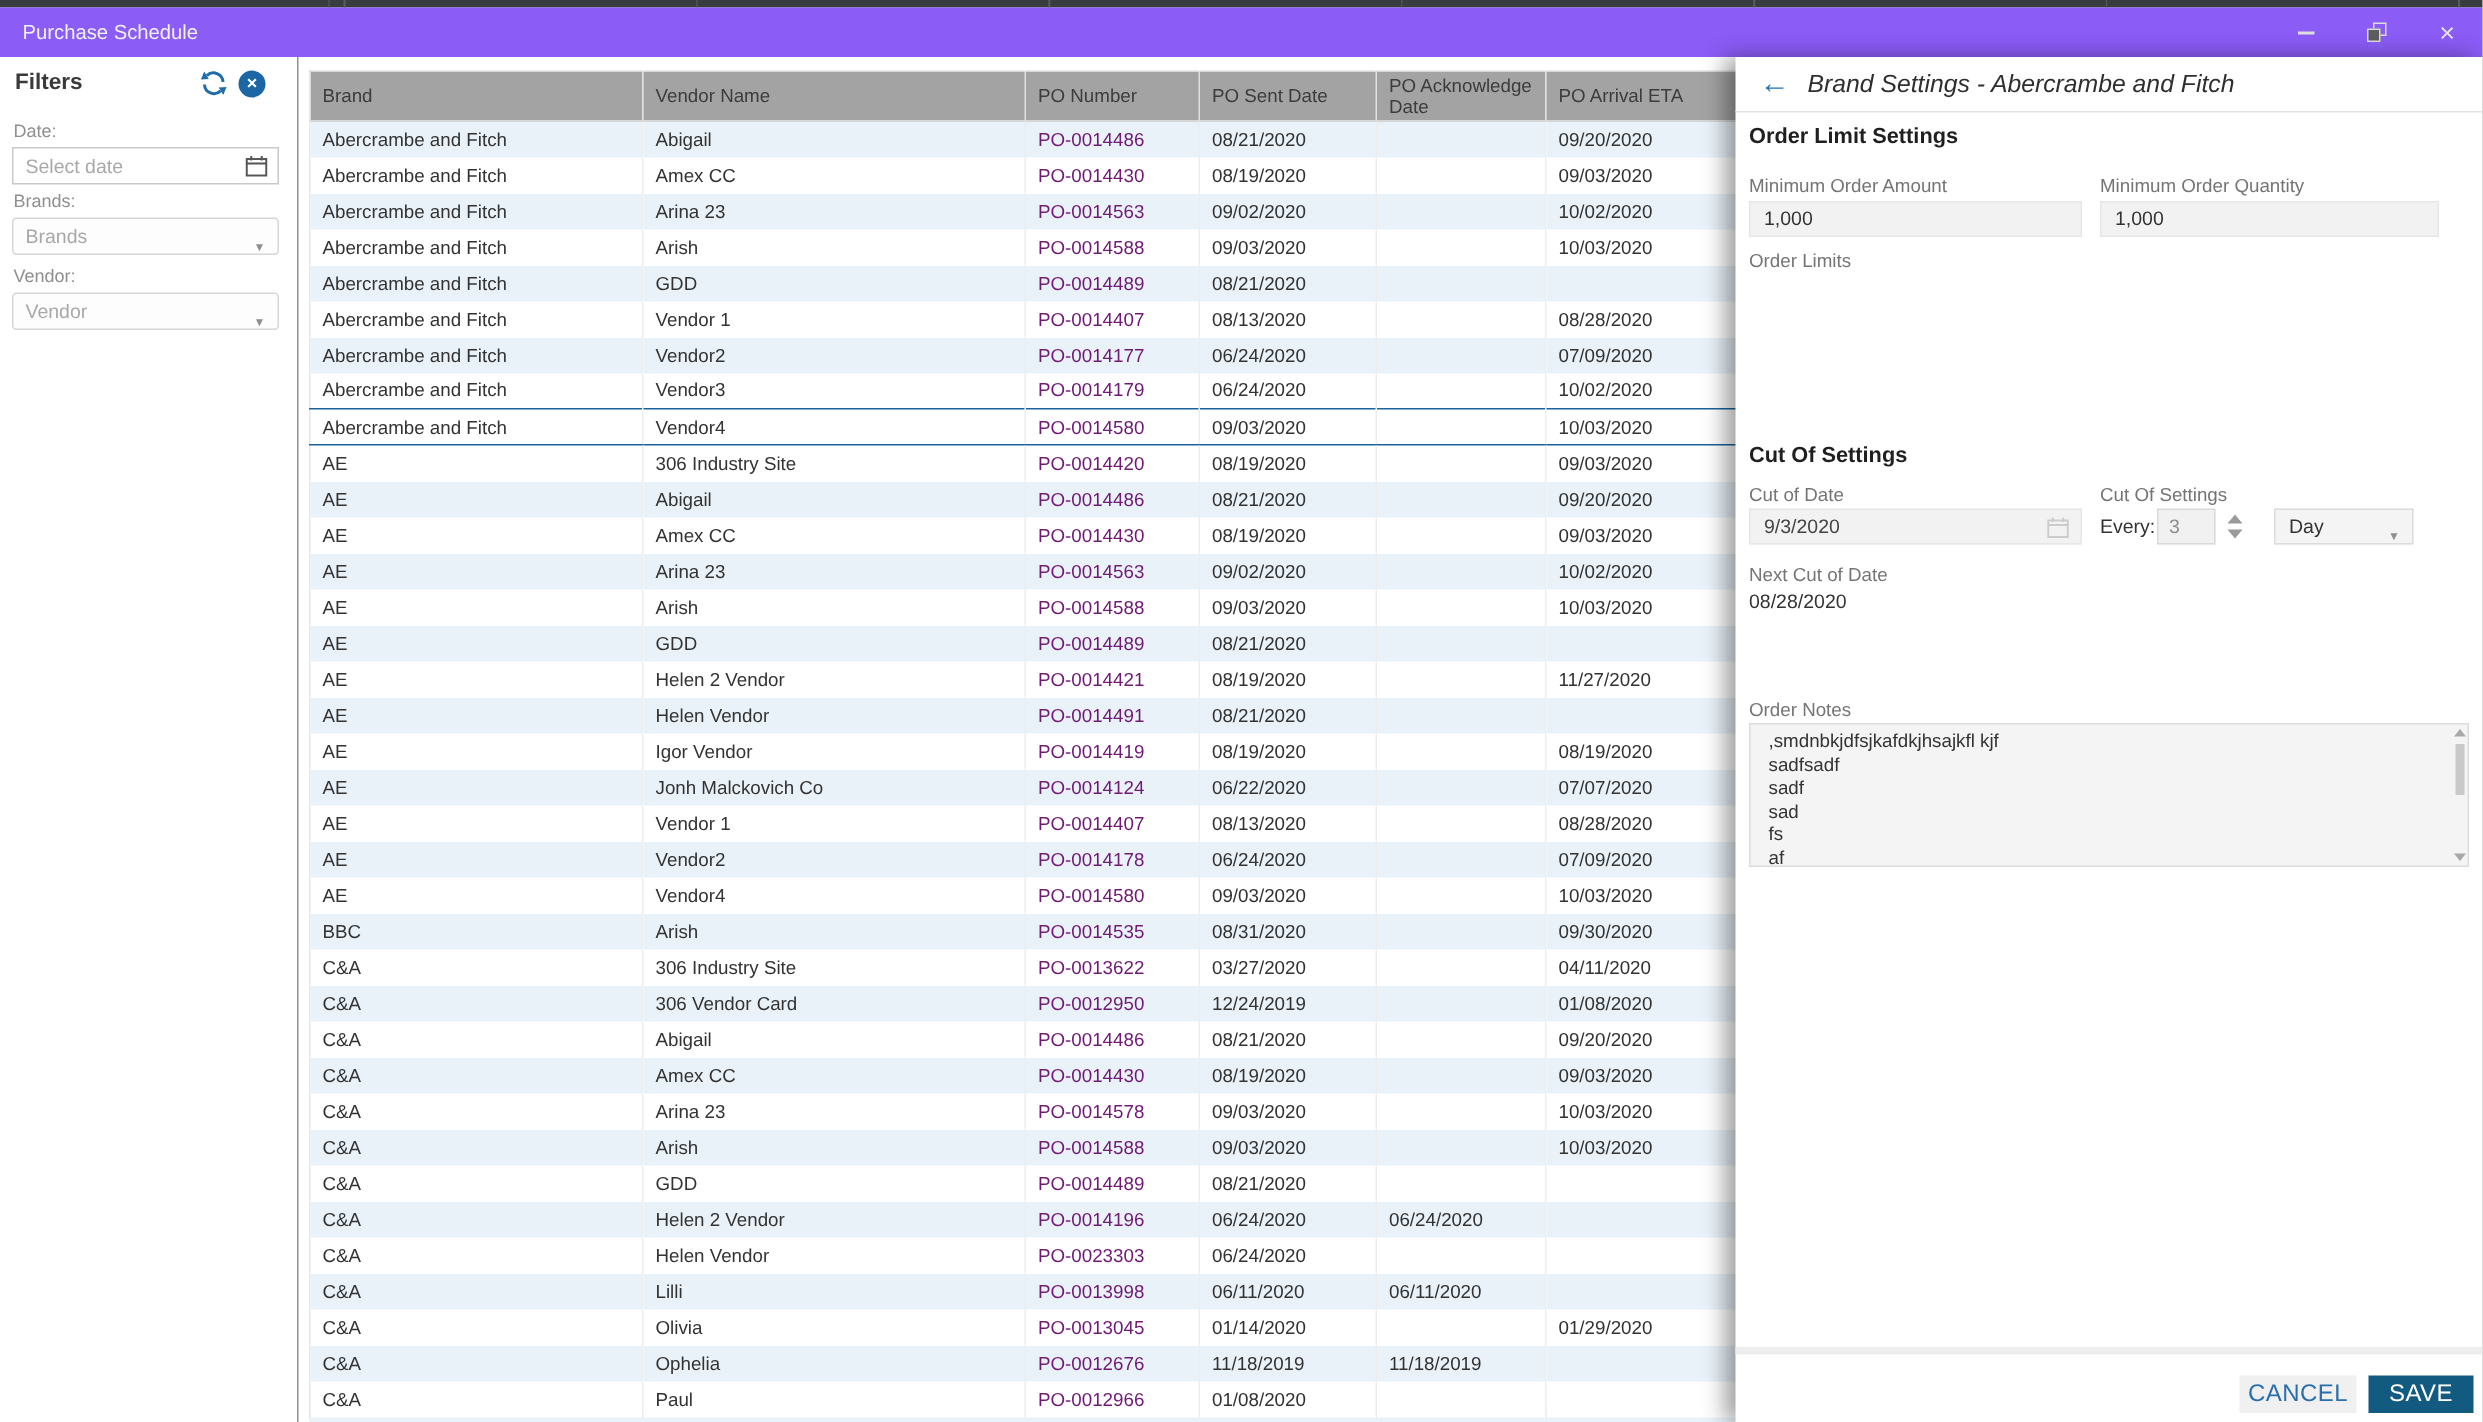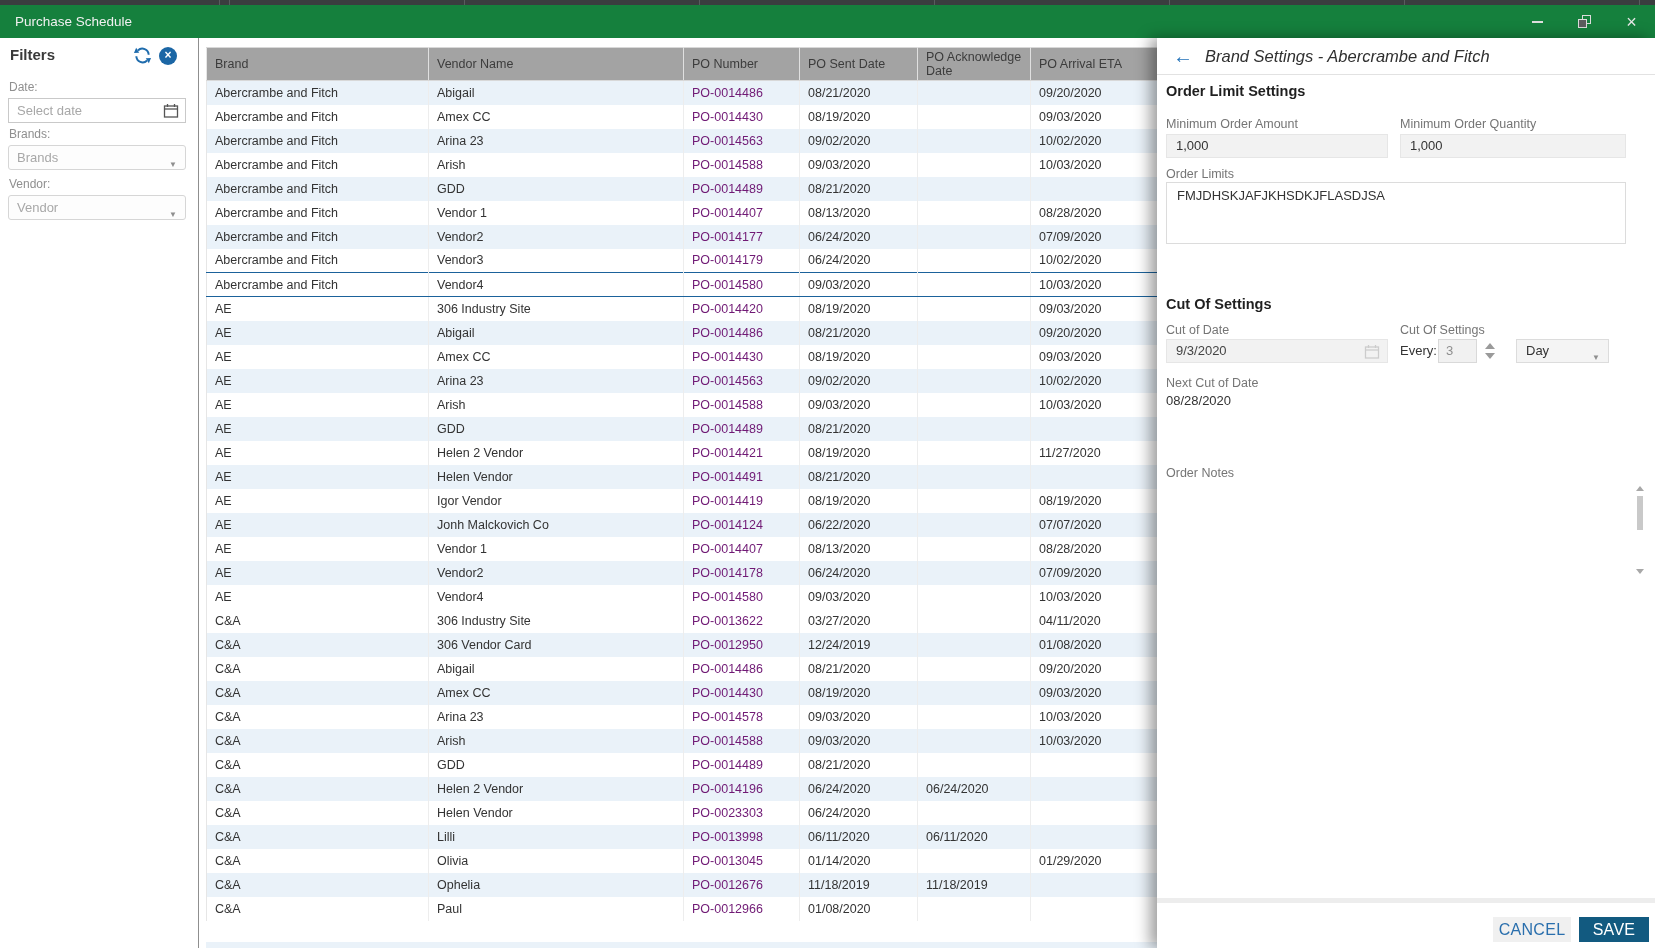--- a/index.html
+++ b/index.html
@@ -9,21 +9,21 @@
     background:#fff; font-family:"Liberation Sans", sans-serif; color:#333;
   }
   
   .top-strip {
     position:absolute; left:0; top:0; right:0; height:5px; background:#3a3d3f;
     background-image:repeating-linear-gradient(to right, #585c5e 0 1px, transparent 1px 235px);
     background-position:229px 0;
   }
   
   .titlebar {
-    position:absolute; left:0; top:5px; right:0; height:33px; background:#15803d;
+    position:absolute; left:0; top:5px; right:0; height:33px; background:#8b5cf6;
     display:flex; align-items:center;
   }
   .titlebar-title { margin-left:15px; font-size:13.5px; color:#f0f0f0; }
   .win-controls { margin-left:auto; display:flex; height:100%; }
   .win-btn { width:47px; height:100%; display:flex; align-items:center; justify-content:center; color:#e0e0e0; cursor:default; }
   .min-bar { width:11px; height:2px; background:#dedede; }
   .restore-glyph { position:relative; width:13px; height:13px; }
   .wr-back  { position:absolute; right:0; top:0; width:9px; height:9px; border:1px solid #dcdcdc; }
   .wr-front { position:absolute; left:0; bottom:0; width:9px; height:9px; border:1px solid #dcdcdc; background:#5c5d5e; }
   .close-glyph { font-size:18px; line-height:18px; color:#e6e6e6; }
@@ -382,20 +382,28 @@
       <td>07/09/2020</td>
     </tr>
           <tr>
       <td>AE</td>
       <td>Vendor4</td>
       <td class="po">PO-0014580</td>
       <td>09/03/2020</td>
       <td></td>
       <td>10/03/2020</td>
     </tr>
+          <tr class="alt">
+      <td>BBC</td>
+      <td>Arish</td>
+      <td class="po">PO-0014535</td>
+      <td>08/31/2020</td>
+      <td></td>
+      <td>09/30/2020</td>
+    </tr>
           <tr>
       <td>C&amp;A</td>
       <td>306 Industry Site</td>
       <td class="po">PO-0013622</td>
       <td>03/27/2020</td>
       <td></td>
       <td>04/11/2020</td>
     </tr>
           <tr class="alt">
       <td>C&amp;A</td>
@@ -505,21 +513,20 @@
 
     <div class="sec-heading sec-order-limits">Order Limit Settings</div>
 
     <div class="flabel l-moa">Minimum Order Amount</div>
     <div class="fbox b-moa">1,000</div>
 
     <div class="flabel l-moq">Minimum Order Quantity</div>
     <div class="fbox b-moq">1,000</div>
 
     <div class="flabel l-limits">Order Limits</div>
-    <div class="limits-box">FMJDHSKJAFJKHSDKJFLASDJSA</div>
 
     <div class="sec-heading sec-cutoff">Cut Of Settings</div>
 
     <div class="flabel l-cutdate">Cut of Date</div>
     <div class="fbox b-cutdate">
       <span>9/3/2020</span>
       <span class="right-ico">
         <svg width="16" height="16" viewBox="0 0 16 16">
           <rect x="1.5" y="3" width="13" height="11" fill="none" stroke="#cccccc" stroke-width="1.3"></rect>
           <line x1="1.5" y1="6" x2="14.5" y2="6" stroke="#cccccc" stroke-width="1.3"></line>
@@ -538,20 +545,26 @@
     </div>
     <div class="fbox day-select">
       <span>Day</span>
       <span class="chev">▼</span>
     </div>
 
     <div class="flabel l-nextcut">Next Cut of Date</div>
     <div class="v-nextcut">08/28/2020</div>
 
     <div class="flabel l-notes">Order Notes</div>
+    <div class="notes-box">,smdnbkjdfsjkafdkjhsajkfl kjf
+sadfsadf
+sadf
+sad
+fs
+af</div>
     <div class="notes-sb">
       <span class="sb-up"></span>
       <span class="sb-thumb"></span>
       <span class="sb-down"></span>
     </div>
 
     <div class="footer-divider"></div>
     <div class="btn btn-cancel">CANCEL</div>
     <div class="btn btn-save">SAVE</div>
   </div>

